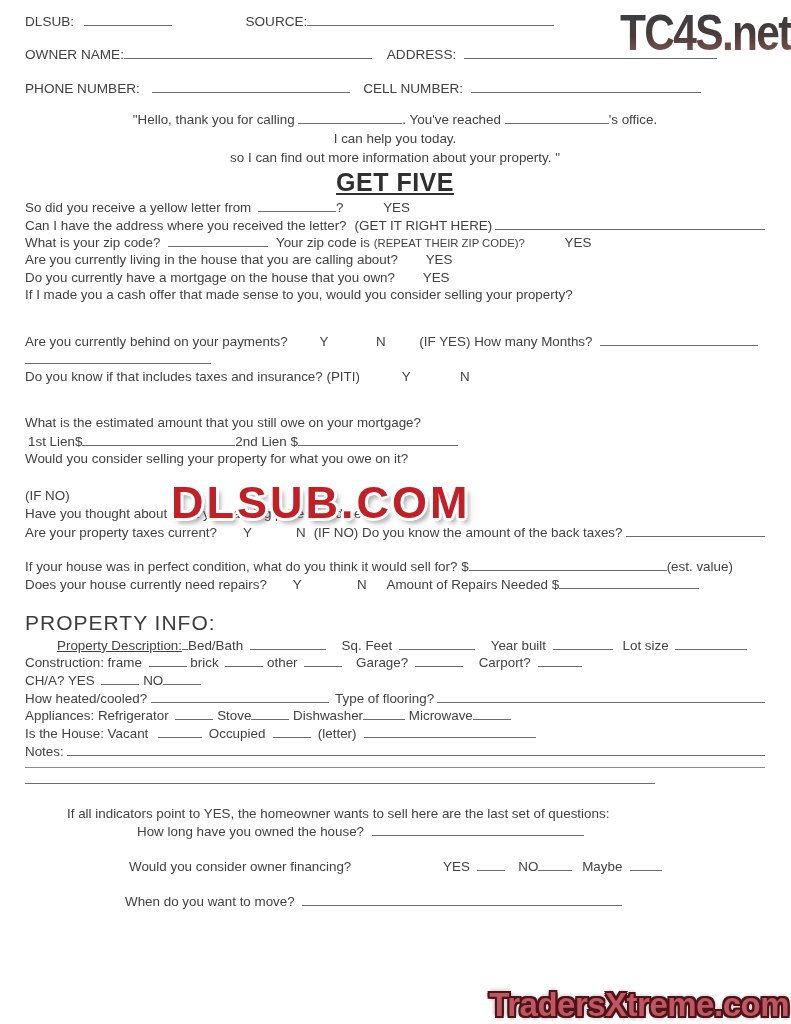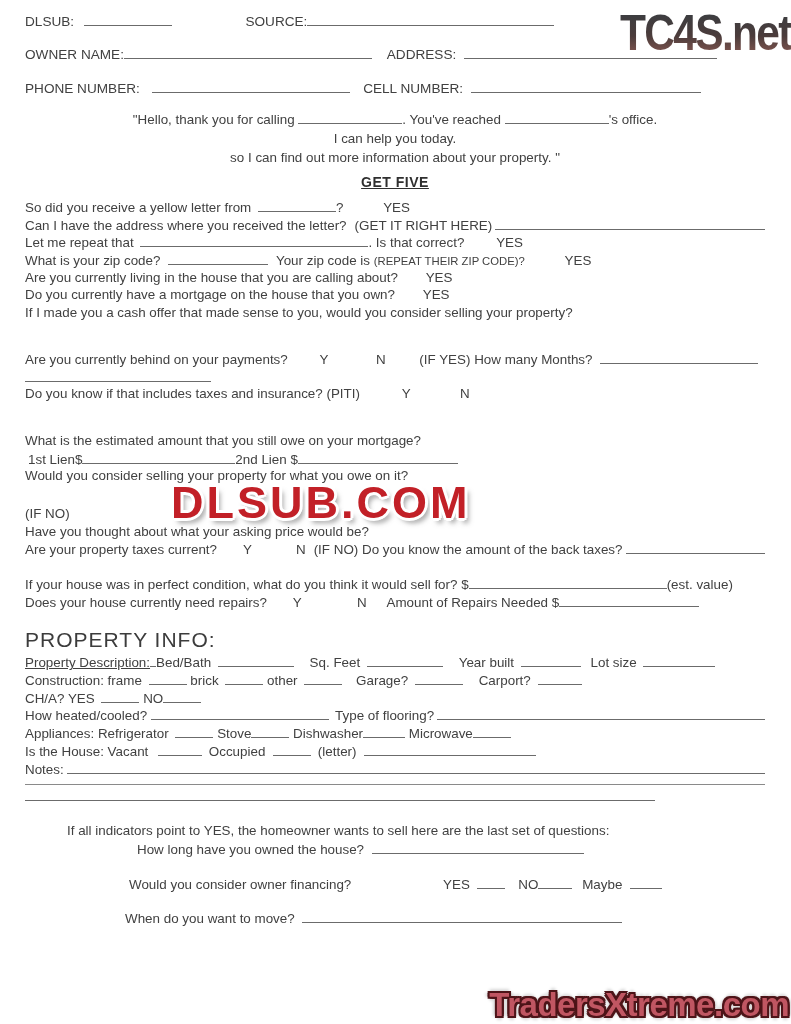--- a/index.html
+++ b/index.html
@@ -11,26 +11,26 @@
   .content{padding:12px 26px 0 25px;}
   .line{height:17.7px;line-height:17.7px;font-size:13.4px;white-space:nowrap;}
   .fl{display:flex;align-items:baseline;white-space:nowrap;}
   .b{display:inline-block;border-bottom:1px solid #6b6b6b;height:13px;vertical-align:baseline;}
   .g{display:inline-block;height:1px;}
   .fill{flex:1;border-bottom:1px solid #6b6b6b;height:13px;margin-left:3px;}
   .hdr-row{height:18px;line-height:18px;font-size:13.6px;white-space:nowrap;}
   .greeting{text-align:center;margin-top:13px;}
   .greeting .line{height:19px;line-height:19px;}
   .title{
-    text-align:center;font-size:14px;font-weight:700;letter-spacing:.5px;
+    text-align:center;font-size:25px;font-weight:700;letter-spacing:.5px;
     text-decoration:underline;margin-top:2px;height:26px;line-height:26px;color:#2f2f2f;
   }
   .small{font-size:11.3px;}
   .ph{font-size:21px;letter-spacing:1px;margin-top:16px;height:27px;line-height:27px;color:#3c3c3c;}
-  .ul{text-decoration:underline;}
+  .ul{text-decoration:underline;margin-left:32px;}
   .hr1{border-bottom:1.6px solid #8a8a8a;width:740px;margin-top:7px;}
   .hr2{border-bottom:1.2px solid #6b6b6b;width:630px;margin-top:15px;}
   
   .wm-tc4s{
     position:absolute;top:4px;right:0px;z-index:6;
     font-size:50px;font-weight:700;letter-spacing:-2px;
     transform:scaleX(.85);transform-origin:right center;
     background:linear-gradient(180deg,#3d3d40 20%,#4b3c3b 55%,#8a5a53 92%);
     -webkit-background-clip:text;background-clip:text;color:transparent;
   }
@@ -103,25 +103,20 @@
         <span class="g" style="width:3px"></span><span class="b" style="width:78px"></span><span>?</span>
         <span class="g" style="width:36px"></span><span>YES</span>
       </div>
       <div class="fl line">
         <span>Can I have the address where you received the letter?</span>
         <span class="g" style="width:8px"></span>
         <span>(GET IT RIGHT HERE)</span>
         <span class="fill"></span>
       </div>
       <div class="line">
-        <span>Let me repeat that</span>
-        <span class="g" style="width:3px"></span><span class="b" style="width:228px"></span><span>. Is that correct?</span>
-        <span class="g" style="width:28px"></span><span>YES</span>
-      </div>
-      <div class="line">
         <span>What is your zip code?</span>
         <span class="g" style="width:4px"></span><span class="b" style="width:100px"></span>
         <span class="g" style="width:4px"></span><span>Your zip code is</span>
         <span class="small">(REPEAT THEIR ZIP CODE)?</span>
         <span class="g" style="width:36px"></span><span>YES</span>
       </div>
       <div class="line">
         <span>Are you currently living in the house that you are calling about?</span>
         <span class="g" style="width:24px"></span><span>YES</span>
       </div>

